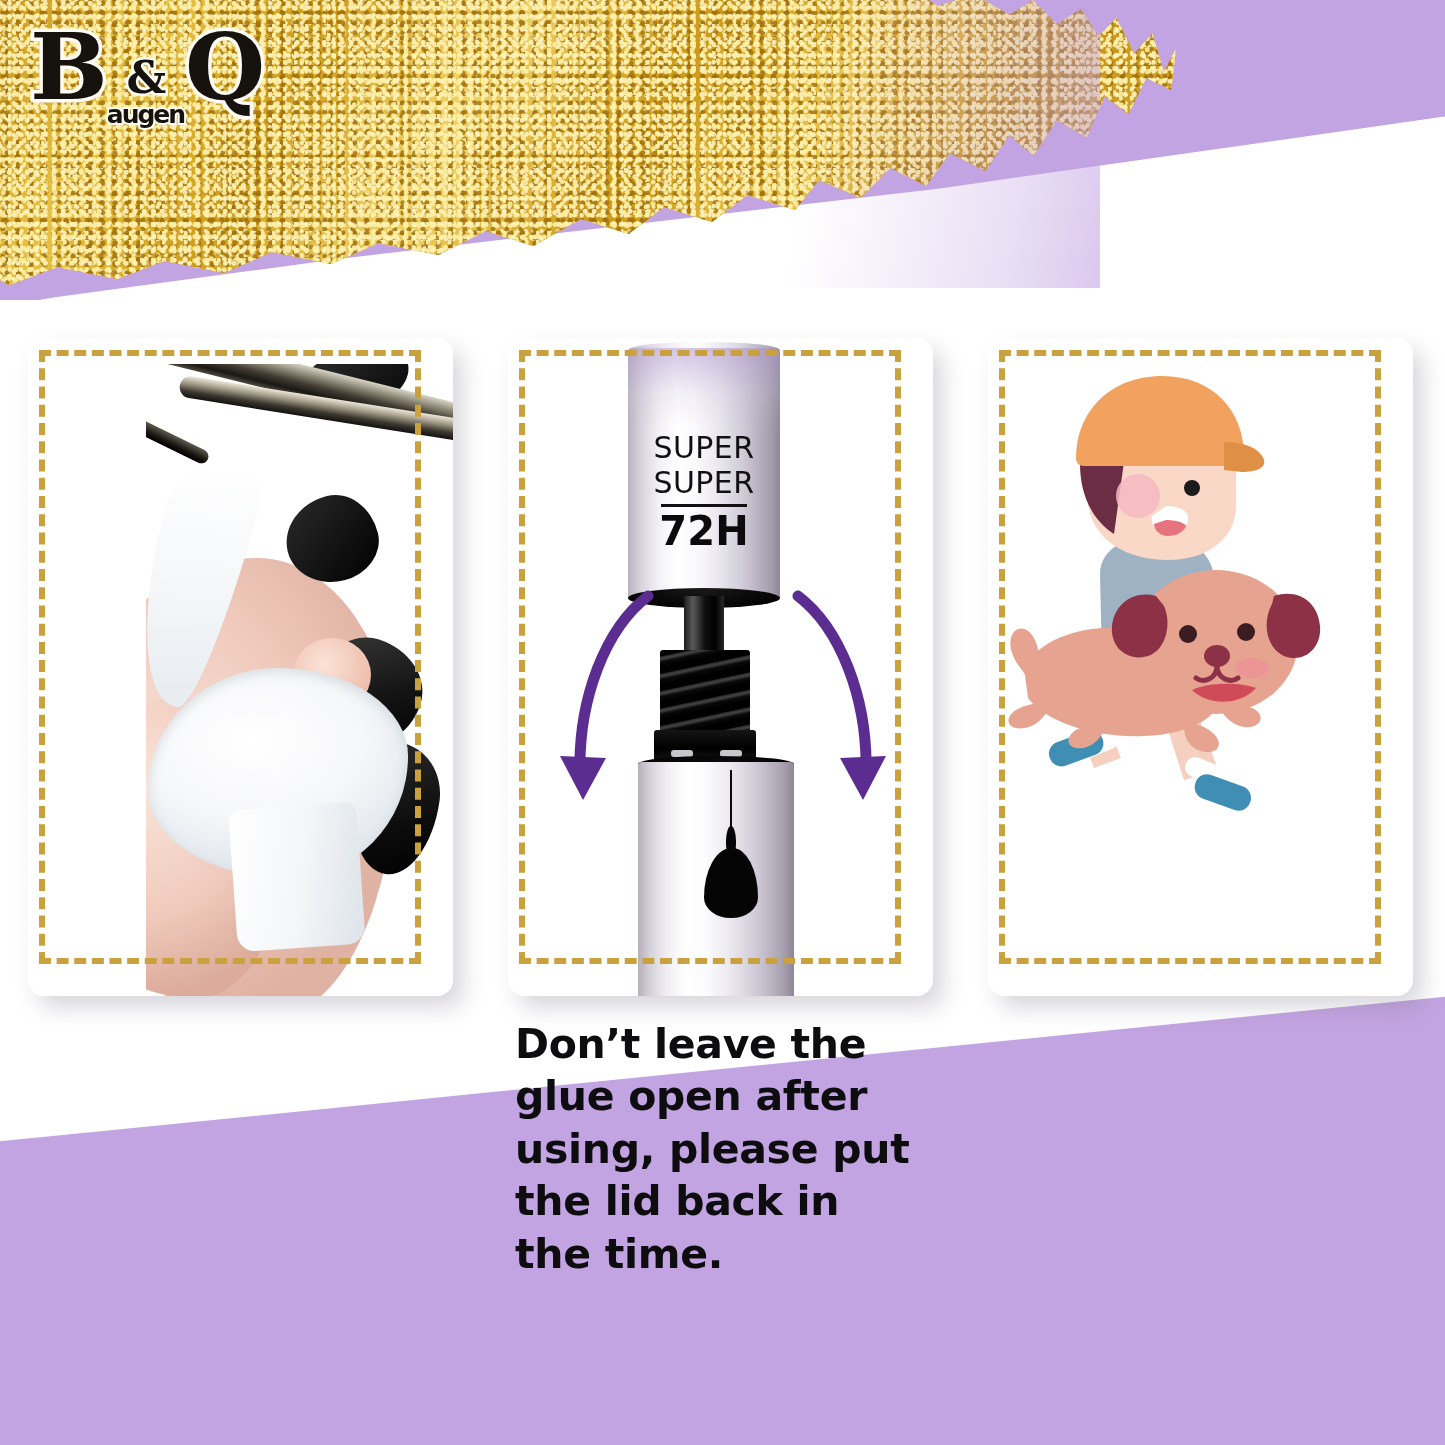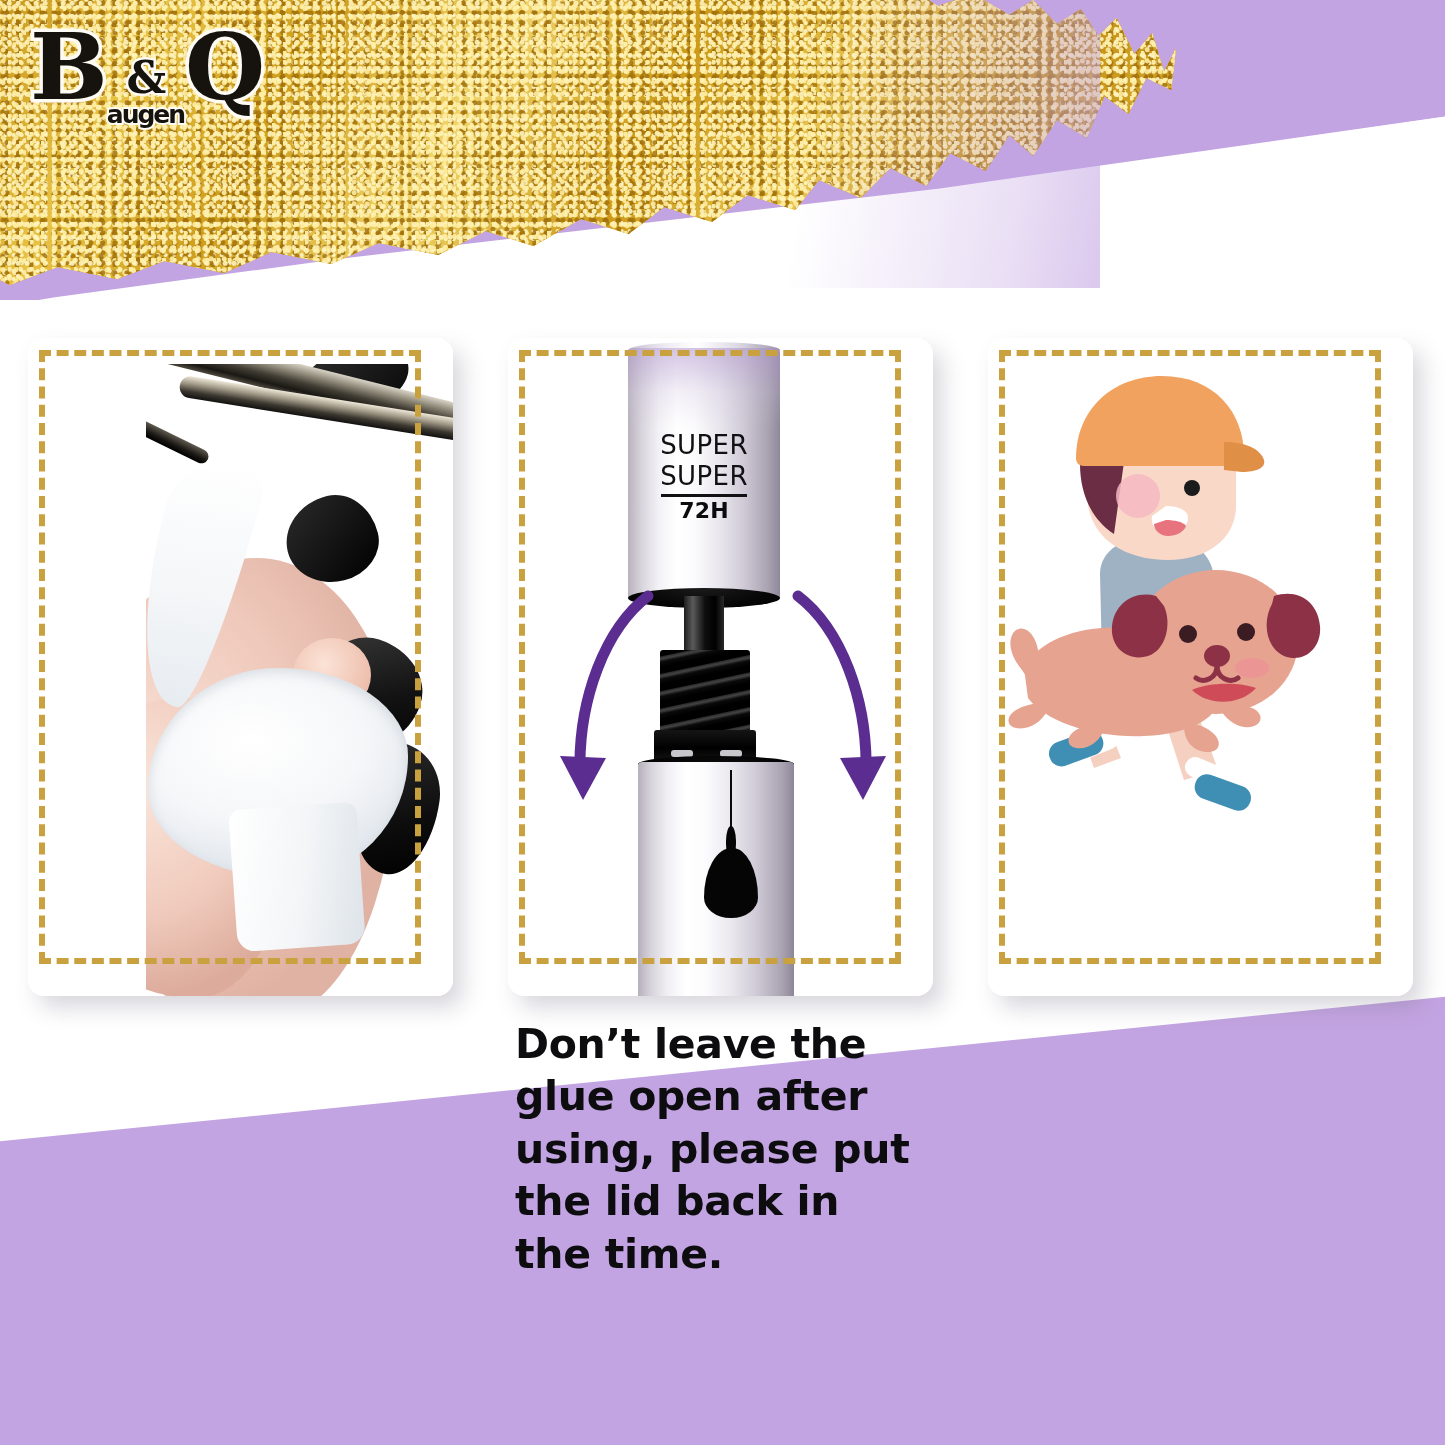--- a/index.html
+++ b/index.html
@@ -389,35 +389,35 @@
     position: absolute;
     left: 120px;
     top: 92px;
     width: 152px;
     text-align: center;
     z-index: 3;
   }
   .b-label .l1,
   .b-label .l2 {
     font-family: "DejaVu Sans", "Liberation Sans", sans-serif;
-    font-size: 26px;
+    font-size: 30px;
     font-weight: 400;
     color: #111114;
     line-height: 1.18;
     letter-spacing: .4px;
   }
   .b-label .rule {
     width: 86px;
     height: 3px;
     background: #111114;
     margin: 3px auto 2px;
   }
   .b-label .l3 {
     font-family: "DejaVu Sans", "Liberation Sans", sans-serif;
-    font-size: 22px;
+    font-size: 40px;
     font-weight: 700;
     color: #0b0b0d;
     line-height: 1.12;
     letter-spacing: .2px;
   }
   .b-stem {
     position: absolute;
     left: 176px;
     top: 258px;
     width: 40px;

